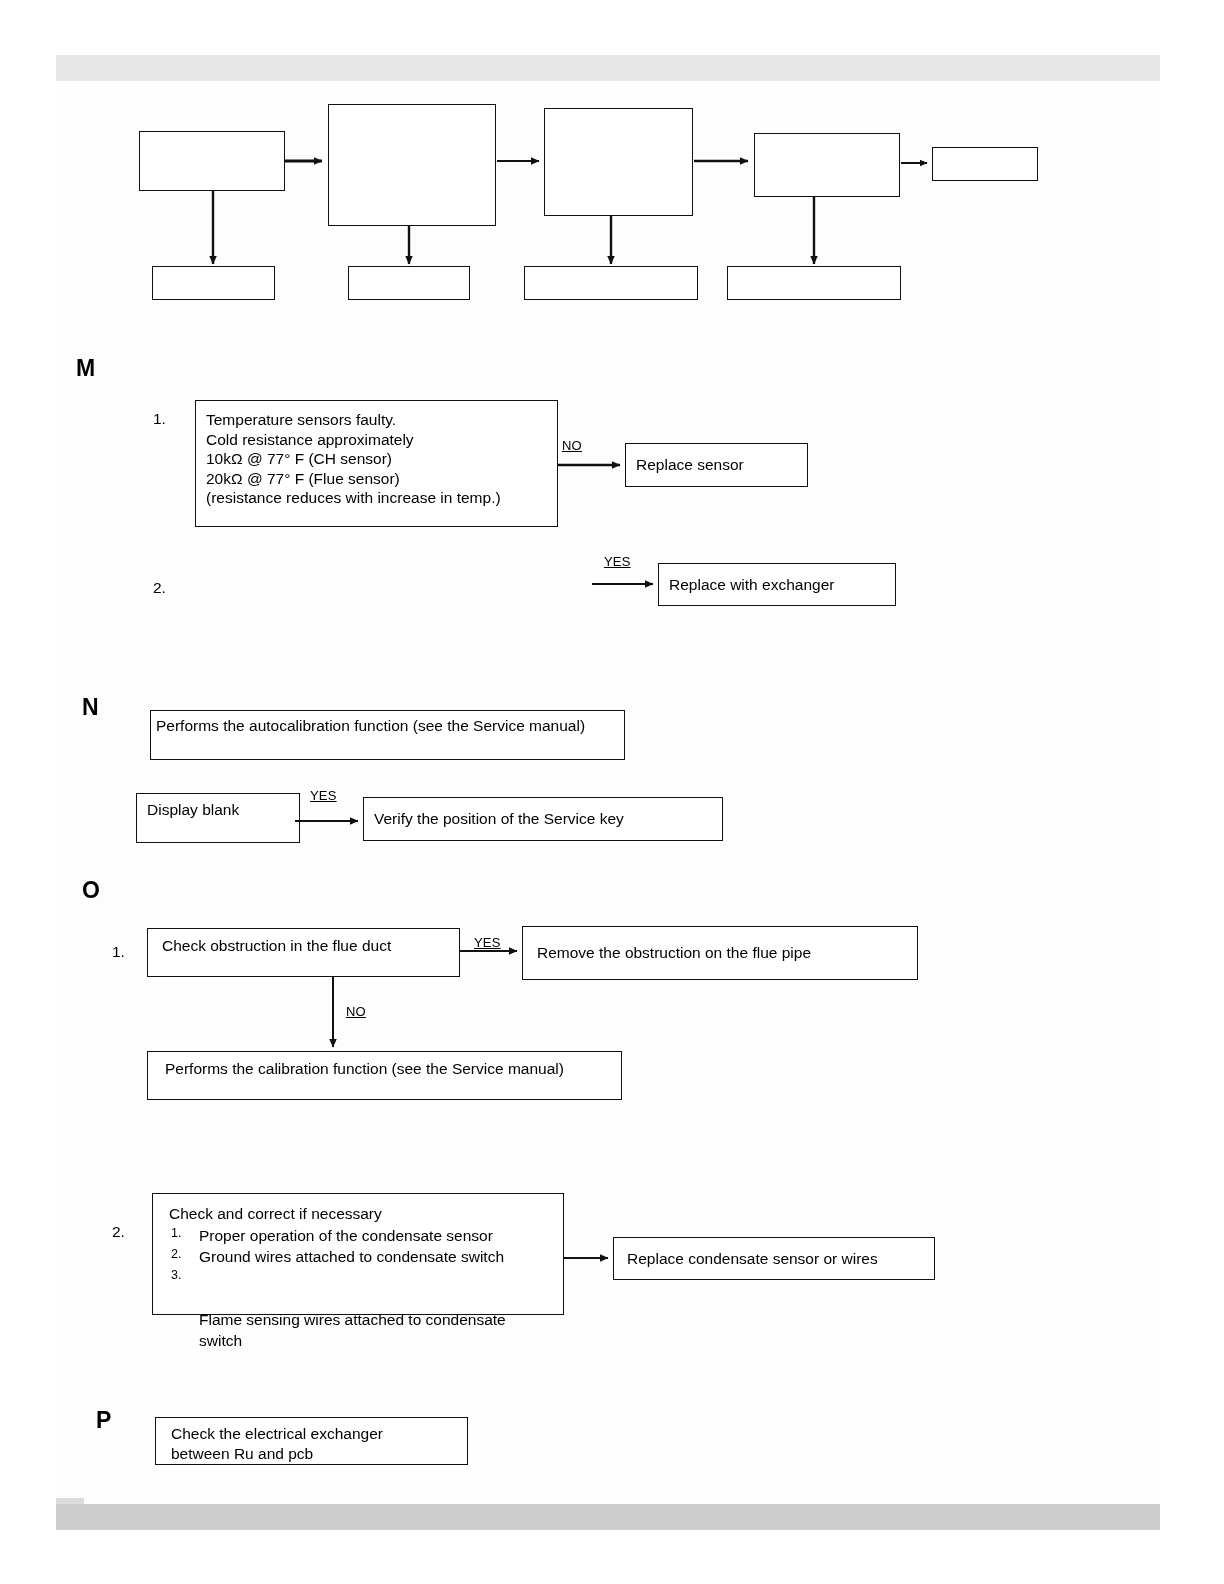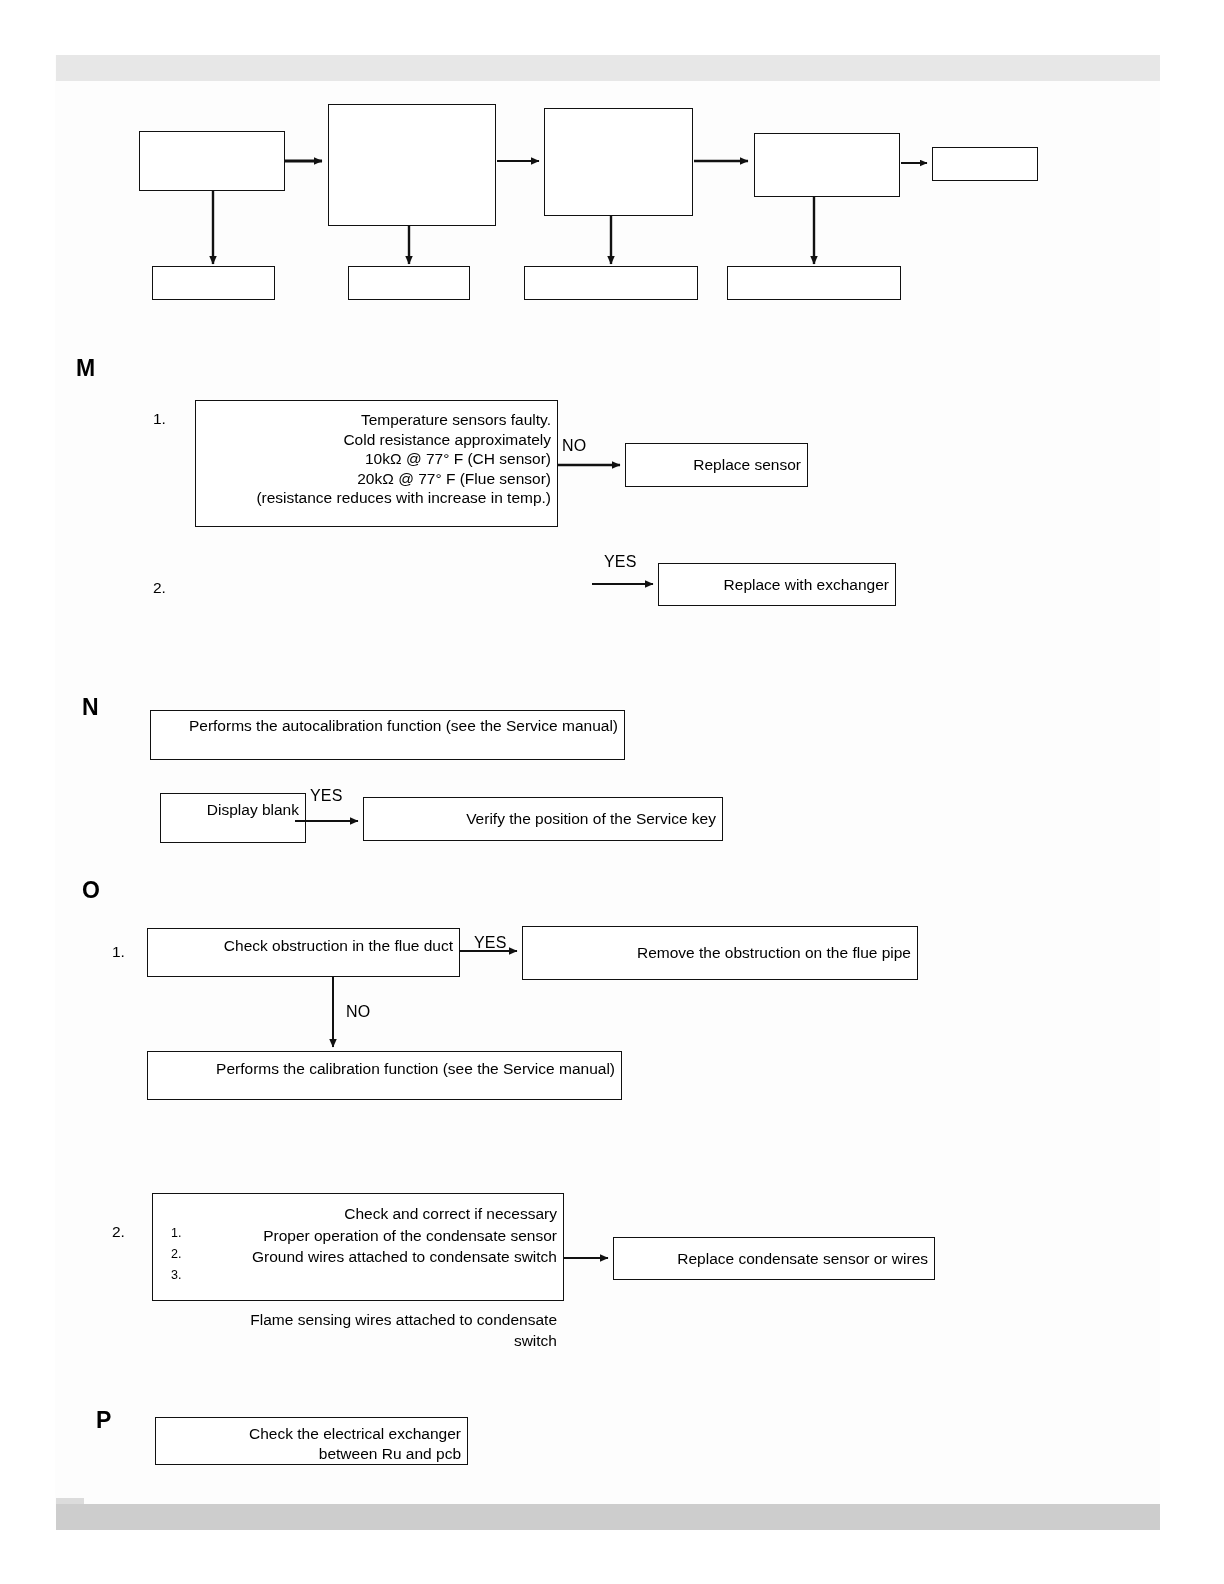--- a/index.html
+++ b/index.html
@@ -51,21 +51,20 @@
     height: 8px;
     background: #dcdcdc;
   }
 
   
   .box {
     position: absolute;
     box-sizing: border-box;
     border: 1.6px solid #111111;
     background: #ffffff;
-    text-align: right;
   }
   .box.thin { border-width: 1.3px; }
 
   .box-text {
     position: absolute;
     left: 10px;
     top: 7px;
     right: 6px;
     font-size: 15.5px;
     line-height: 19.5px;
@@ -87,23 +86,24 @@
   
   .ordinal {
     position: absolute;
     font-size: 15.5px;
     line-height: 16px;
   }
 
   
   .arrow-label {
     position: absolute;
-    font-size: 16px;
+    font-size: 13px;
     line-height: 12px;
     letter-spacing: 0.2px;
+    text-decoration: underline;
   }
 
   
   .arrows {
     position: absolute;
     left: 0; top: 0;
     width: 1224px;
     height: 1584px;
     pointer-events: none;
   }
@@ -195,21 +195,21 @@
   <div class="box" style="left:658px; top:563px; width:238px; height:43px;">
     <span class="box-text mid">Replace with exchanger</span>
   </div>
 
   <div class="section-letter" style="left:82px; top:696px;">N</div>
 
   <div class="box thin" style="left:150px; top:710px; width:475px; height:50px;">
     <span class="box-text" style="top:5px; left:5px;">Performs the autocalibration function (see the Service manual)</span>
   </div>
 
-  <div class="box thin" style="left:160px; top:793px; width:146px; height:50px;">
+  <div class="box thin" style="left:136px; top:793px; width:164px; height:50px;">
     <span class="box-text" style="top:6px;">Display blank</span>
   </div>
 
   <div class="arrow-label" style="left:310px; top:790px;">YES</div>
 
   <div class="box thin" style="left:363px; top:797px; width:360px; height:44px;">
     <span class="box-text mid">Verify the position of the Service key</span>
   </div>
 
   <div class="section-letter" style="left:82px; top:879px;">O</div>
@@ -227,21 +227,21 @@
   </div>
 
   <div class="arrow-label" style="left:346px; top:1006px;">NO</div>
 
   <div class="box thin" style="left:147px; top:1051px; width:475px; height:49px;">
     <span class="box-text" style="top:7px; left:17px;">Performs the calibration function (see the Service manual)</span>
   </div>
 
   <div class="ordinal" style="left:112px; top:1224px;">2.</div>
 
-  <div class="box thin" style="left:152px; top:1193px; width:412px; height:108px;">
+  <div class="box thin" style="left:152px; top:1193px; width:412px; height:122px;">
     <div class="num-list" style="left:16px; top:9px;">
       <span class="head">Check and correct if necessary</span>
       <span class="li">
         <span class="idx">1.</span>
         <span>Proper operation of the condensate sensor</span>
       </span>
       <span class="li">
         <span class="idx">2.</span>
         <span>Ground wires attached to condensate switch</span>
       </span>

